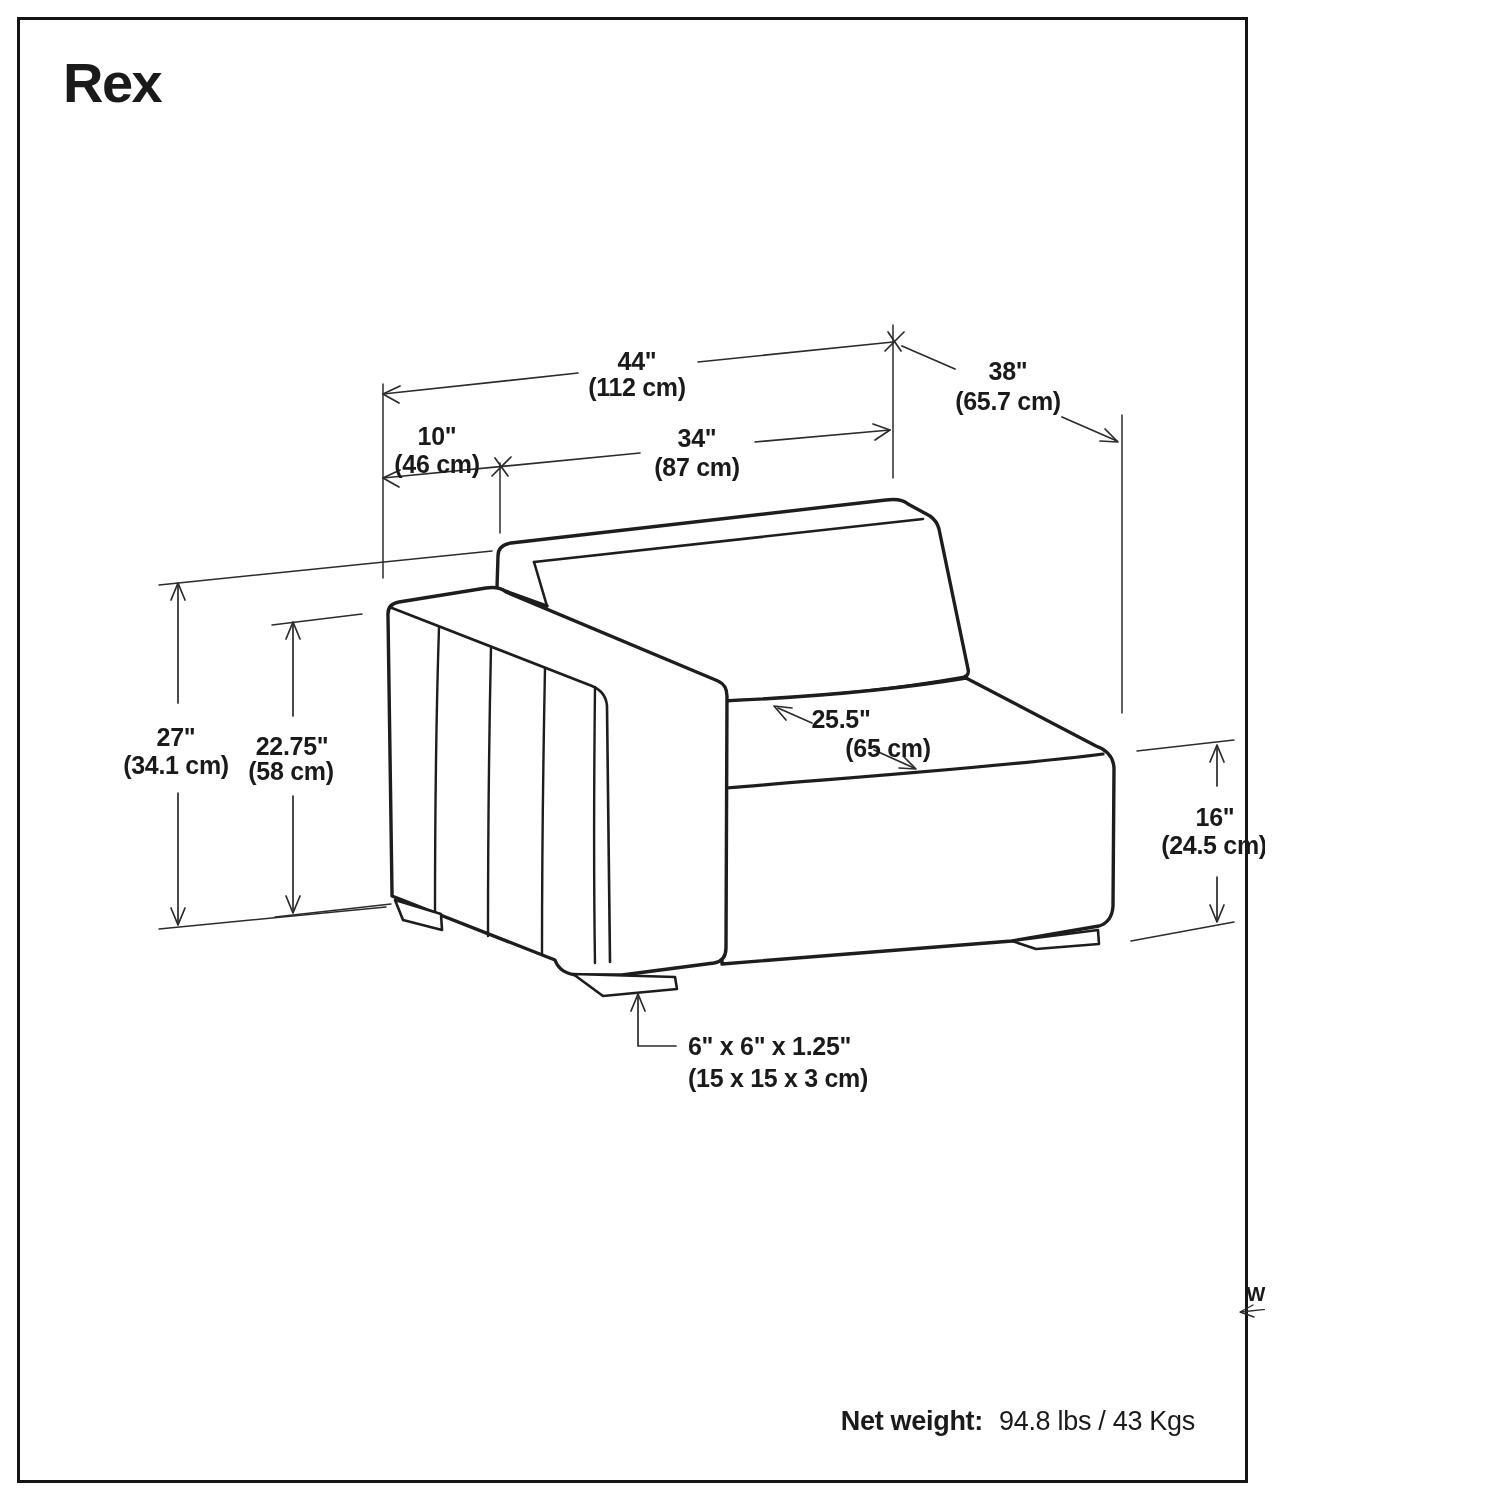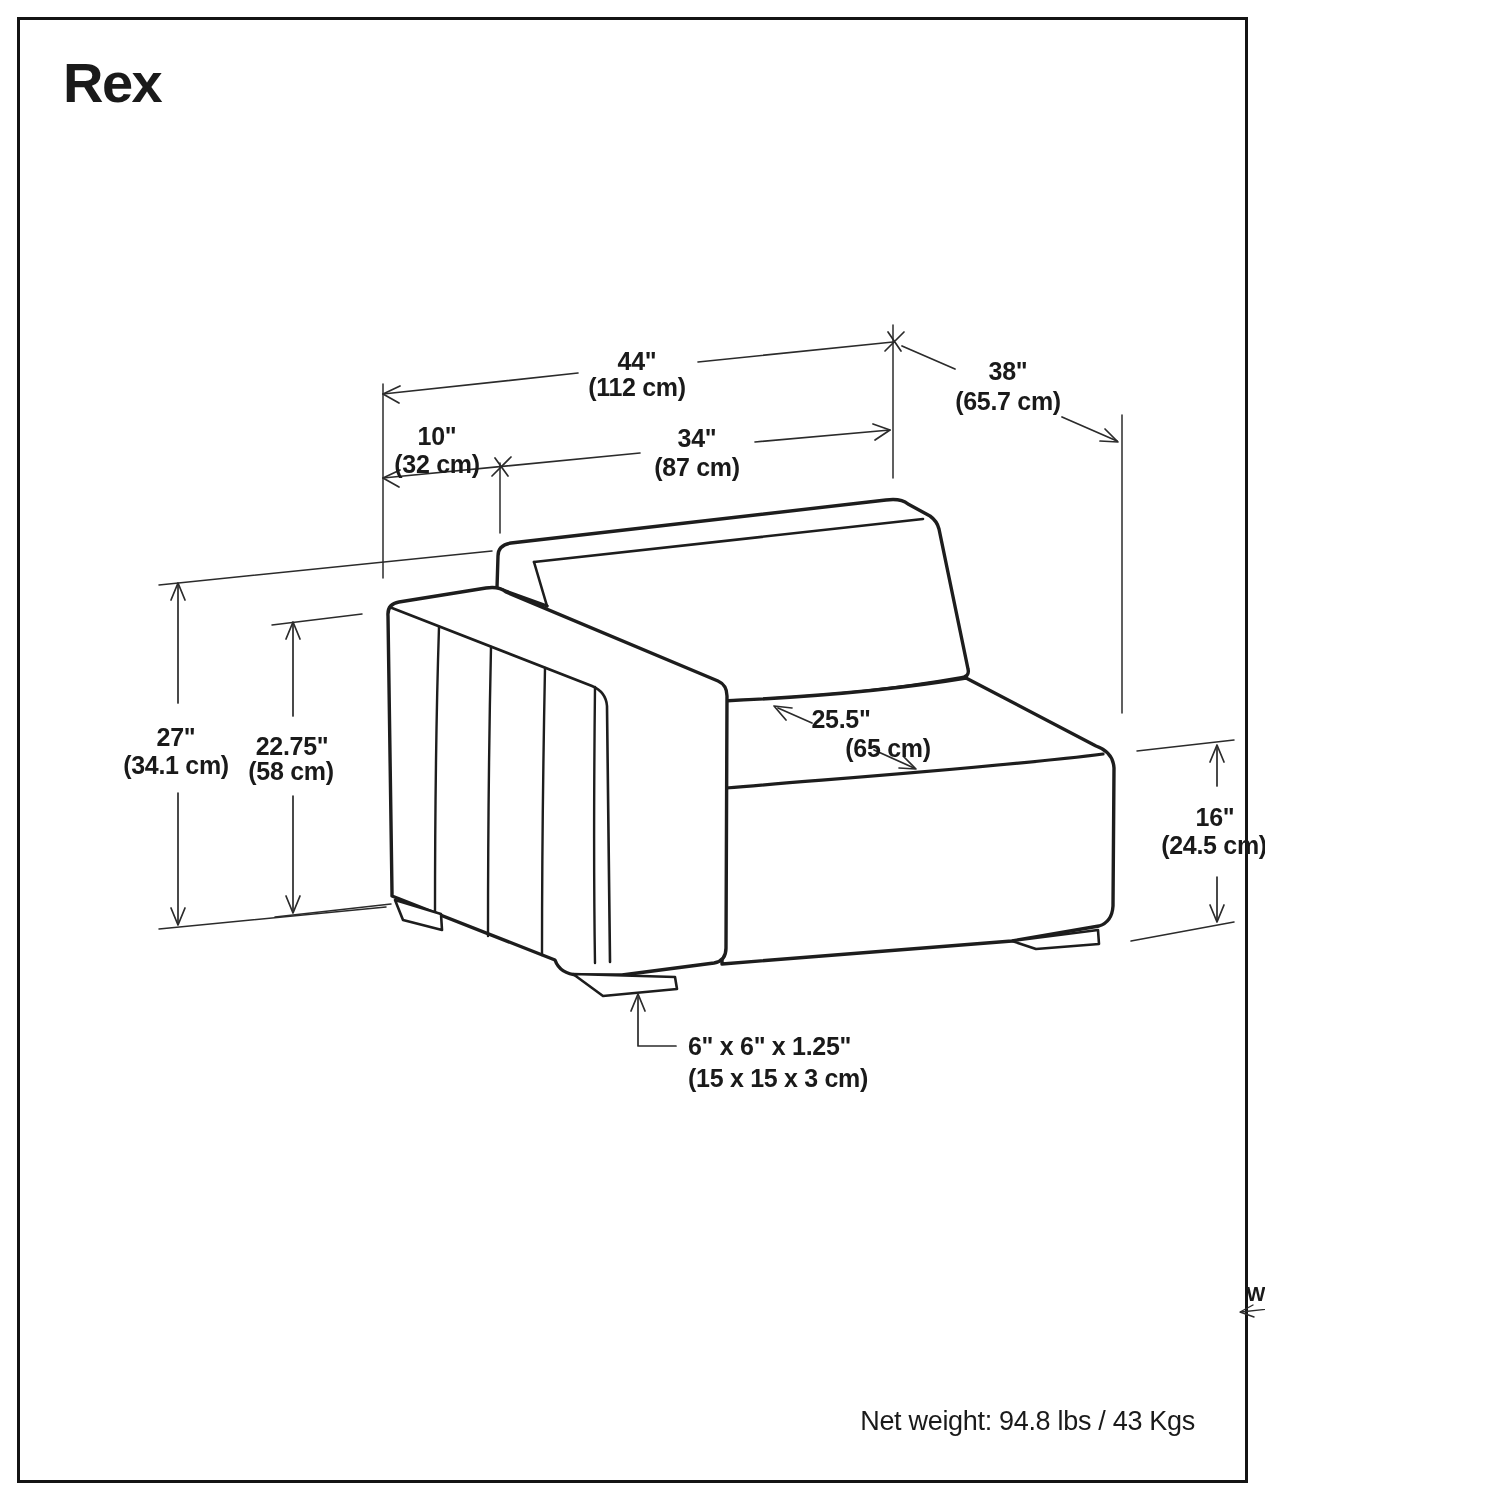--- a/index.html
+++ b/index.html
@@ -12,22 +12,22 @@
   .title{position:absolute;left:63px;top:46px;font-size:56px;line-height:73px;font-weight:bold;letter-spacing:-1.5px;white-space:nowrap;}
   .dimline{
     position:absolute;transform:translate(-50%,-50%);
     font-size:25px;font-weight:bold;white-space:nowrap;letter-spacing:-0.3px;
   }
   .dimline.left-anchor{transform:translateY(-50%);}
   .axis-label{position:absolute;transform:translate(-50%,-50%);font-size:20px;font-weight:bold;}
   #net-weight{
     position:absolute;top:1406px;right:70px;font-size:27px;white-space:nowrap;letter-spacing:-0.3px;
   }
-  #net-weight .nw-label{font-weight:normal;text-align:center;}
-  #net-weight .nw-value{font-weight:normal;margin-left:7px;}
+  #net-weight .nw-label{font-weight:bold;text-align:center;}
+  #net-weight .nw-value{font-weight:normal;margin-left:16px;}
   svg *{vector-effect:none;}
 </style>
 </head>
 <body>
 
 <div id="stage">
 
   <div id="frame"></div>
 
   <div class="title">
@@ -147,21 +147,21 @@
     </g>
   </svg>
 
   <div class="dimline" style="left:637px;top:361px">44"</div>
   <div class="dimline" style="left:637px;top:387px">(112 cm)</div>
 
   <div class="dimline" style="left:1008px;top:371px">38"</div>
   <div class="dimline" style="left:1008px;top:401px">(65.7 cm)</div>
 
   <div class="dimline" style="left:437px;top:436px">10"</div>
-  <div class="dimline" style="left:437px;top:464px">(32 cm)</div>
+  <div class="dimline" style="left:437px;top:464px">(46 cm)</div>
 
   <div class="dimline" style="left:697px;top:438px">34"</div>
   <div class="dimline" style="left:697px;top:467px">(87 cm)</div>
 
   <div class="dimline" style="left:176px;top:737px">27"</div>
   <div class="dimline" style="left:176px;top:765px">(34.1 cm)</div>
 
   <div class="dimline" style="left:292px;top:746px">22.75"</div>
   <div class="dimline" style="left:291px;top:771px">(58 cm)</div>
 

